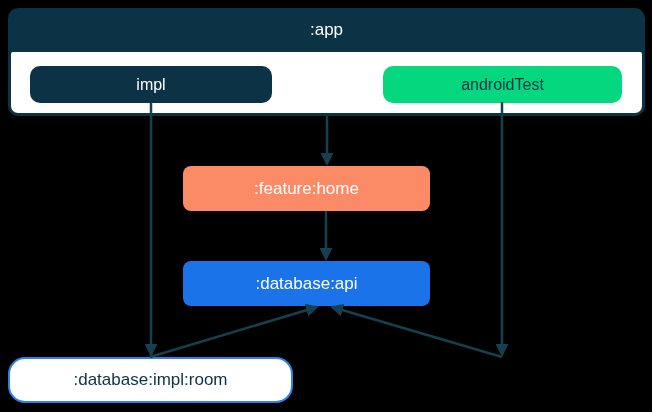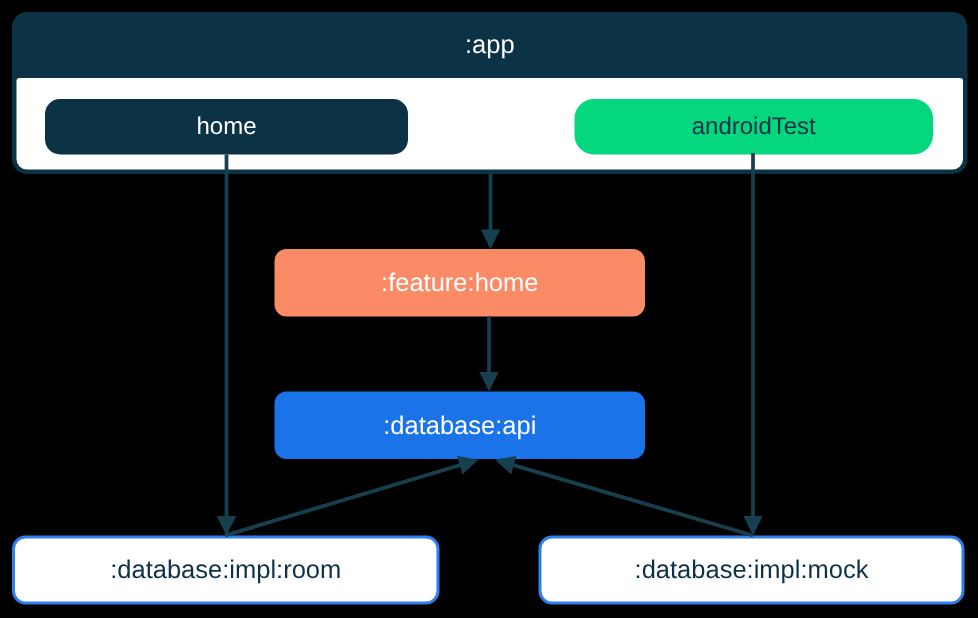--- a/index.html
+++ b/index.html
@@ -51,21 +51,20 @@
     left: 19px;
     width: 242px;
     background: #0C3245;
     color: #FFFFFF;
   }
   .pill-androidtest {
     left: 372px;
     width: 239px;
     background: #05D77F;
     color: #0C3245;
-    border-radius: 13px;
   }
   
   .node {
     position: absolute;
     width: 247px;
     height: 45px;
     border-radius: 8px;
     display: flex;
     align-items: center;
     justify-content: center;
@@ -82,50 +81,49 @@
     color: #ffffff;
   }
   .node-impl {
     background: #FFFFFF;
     border: 2px solid #2F80ED;
     border-radius: 9px;
     color: #0C3245;
     width: 281px;
     height: 42px;
   }
-  .node-room { left: 8px; top: 357px; }
+  .node-room { left: 8px; top: 357px; border-radius: 17px; }
   .node-mock { left: 359px; top: 357px; width: 280px; }
   
   .edges {
     position: absolute;
     left: 0; top: 0;
     width: 652px; height: 412px;
     pointer-events: none;
   }
 </style>
 </head>
 <body>
 
 <div class="canvas">
 
   <div class="app-container">
     <div class="app-title">:app</div>
     <div class="app-inner">
-      <div class="pill pill-main">home</div>
+      <div class="pill pill-main">impl</div>
       <div class="pill pill-androidtest">androidTest</div>
     </div>
   </div>
 
   <div class="node node-feature">:feature:home</div>
 
   <div class="node node-api">:database:api</div>
 
   <div class="node node-impl node-room">:database:impl:room</div>
 
-  <div class="node node-impl node-mock">:database:impl:mock</div>
 
   <svg class="edges" viewBox="0 0 652 412" xmlns="http://www.w3.org/2000/svg">
     <defs>
       <marker id="ah" viewBox="0 0 10 10" refX="8.5" refY="5" markerWidth="13" markerHeight="13" markerUnits="userSpaceOnUse" orient="auto">
         <path d="M0,0 L10,5 L0,10 Z" fill="#17404F"></path>
       </marker>
     </defs>
     <line x1="327" y1="116" x2="327" y2="164" stroke="#17404F" stroke-width="2.5" marker-end="url(#ah)"></line>
     <line x1="326" y1="211" x2="326" y2="259" stroke="#17404F" stroke-width="2.5" marker-end="url(#ah)"></line>
     <line x1="151" y1="103" x2="151" y2="355" stroke="#17404F" stroke-width="2.5" marker-end="url(#ah)"></line>

